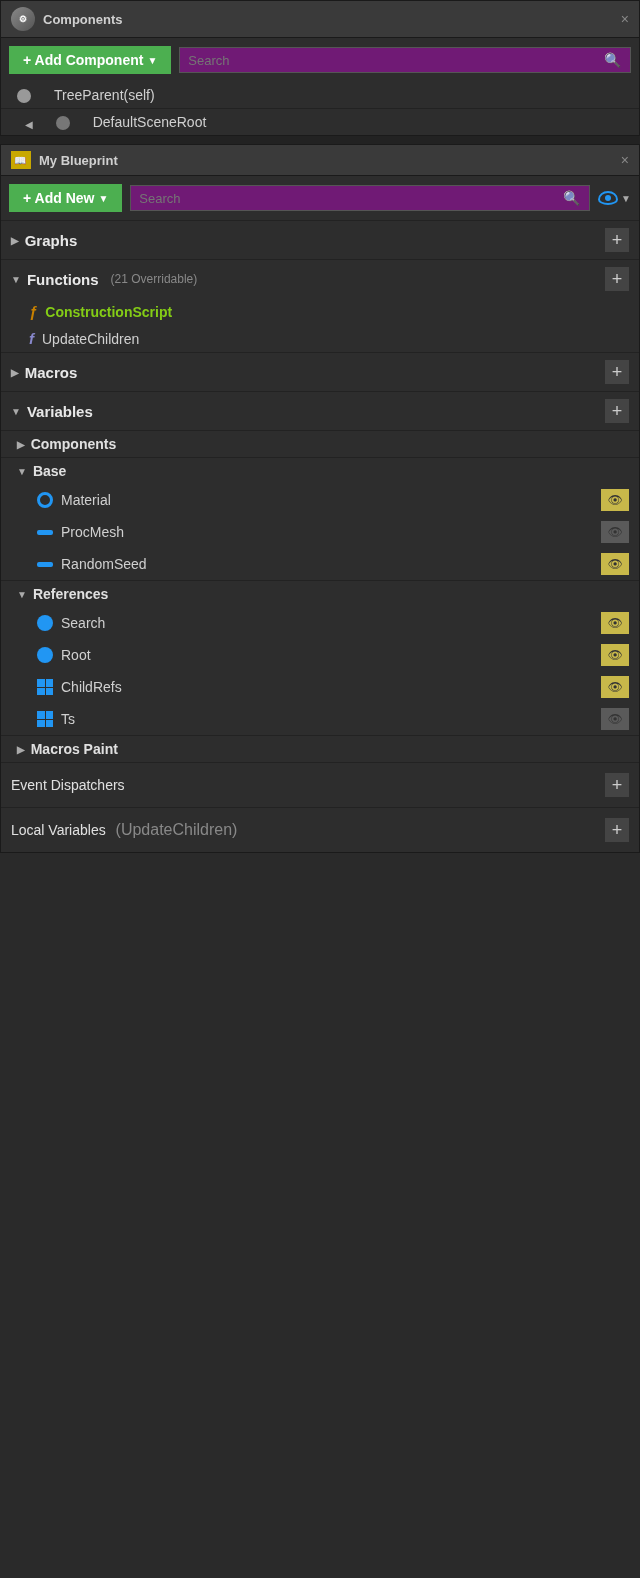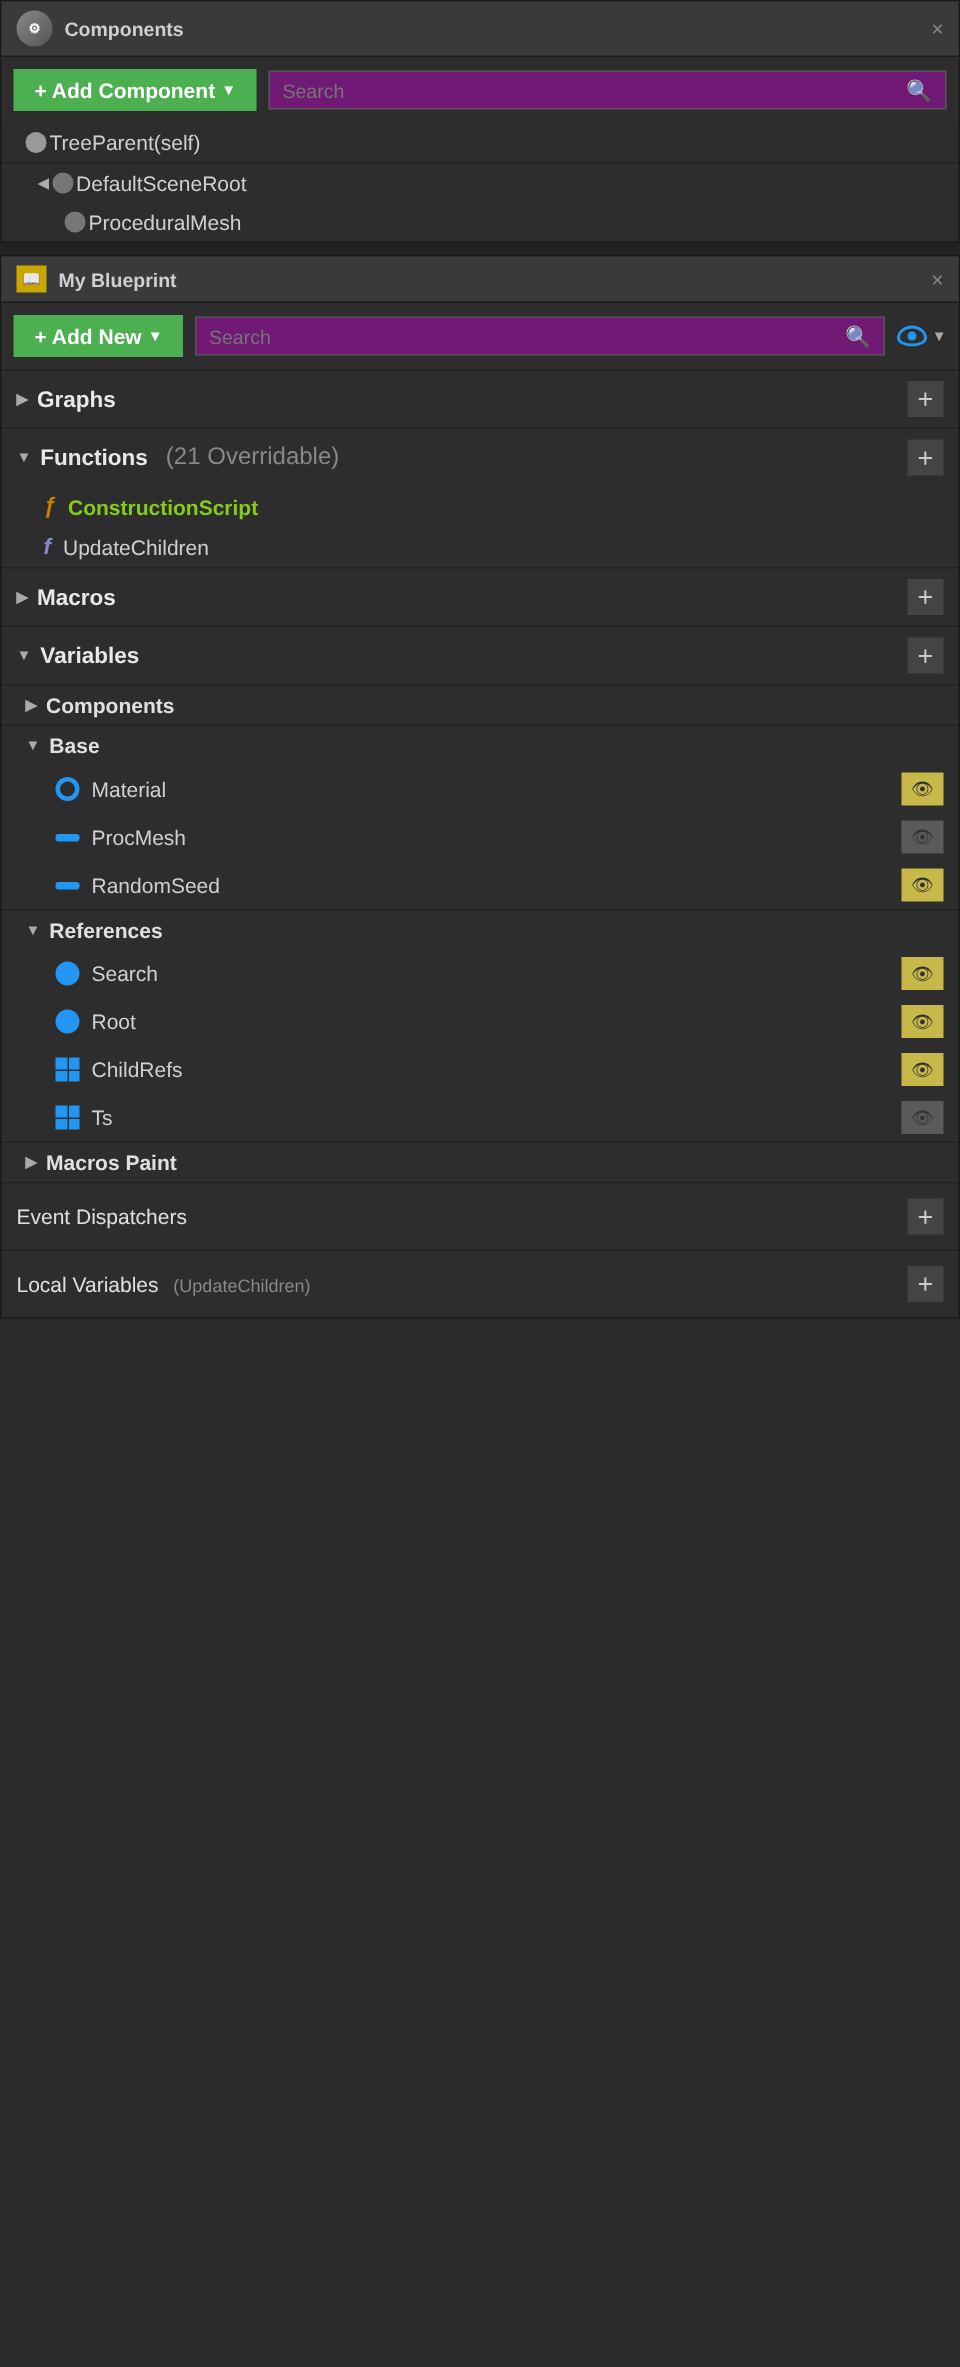--- a/index.html
+++ b/index.html
@@ -92,22 +92,22 @@
 
     .search-icon {
       color: #aaa;
       font-size: 14px;
     }
 
     
     .tree-item {
       padding: 5px 10px 5px 16px;
       display: flex;
-      align-items: center;
-      gap: 2px;
+      align-items: flex-end;
+      gap: 23px;
       cursor: pointer;
       color: #d0d0d0;
       font-size: 14px;
     }
 
     .tree-item .icon-circle {
       width: 14px;
       height: 14px;
       border-radius: 50%;
       background: #999;
@@ -143,21 +143,21 @@
       color: #e8e8e8;
     }
 
     .section-row .section-label .arrow {
       font-size: 10px;
       color: #aaa;
     }
 
     .section-row .badge {
       color: #888;
-      font-size: 16px;
+      font-size: 12px;
       font-weight: normal;
       margin-left: 6px;
     }
 
     .add-btn {
       width: 24px;
       height: 24px;
       background: #444;
       color: #ccc;
       border: none;
@@ -285,21 +285,21 @@
       border-top: 1px solid #222;
     }
 
     .bottom-section .label {
       font-size: 14px;
       font-weight: normal;
       color: #e0e0e0;
     }
 
     .bottom-section .sub {
-      font-size: 12px;
+      font-size: 16px;
       color: #888;
       margin-left: 6px;
     }
 
     
     .bp-icon {
       width: 20px;
       height: 18px;
       background: #c8a800;
       display: inline-flex;
@@ -389,24 +389,20 @@
   <div class="tree-item">
     <span class="icon-circle"></span>
     <span>TreeParent(self)</span>
   </div>
   <div class="divider"></div>
   <div class="tree-item indent1">
     <span class="tree-arrow">◀</span>
     <span class="icon-circle dark"></span>
     <span>DefaultSceneRoot</span>
   </div>
-  <div class="tree-item indent2">
-    <span class="icon-circle dark"></span>
-    <span>ProceduralMesh</span>
-  </div>
 </div>
 
 <div class="separator"></div>
 
 <div class="panel">
   <div class="panel-header">
     <div class="panel-title">
       <div class="bp-icon">📖</div>
       <span>My Blueprint</span>
     </div>

